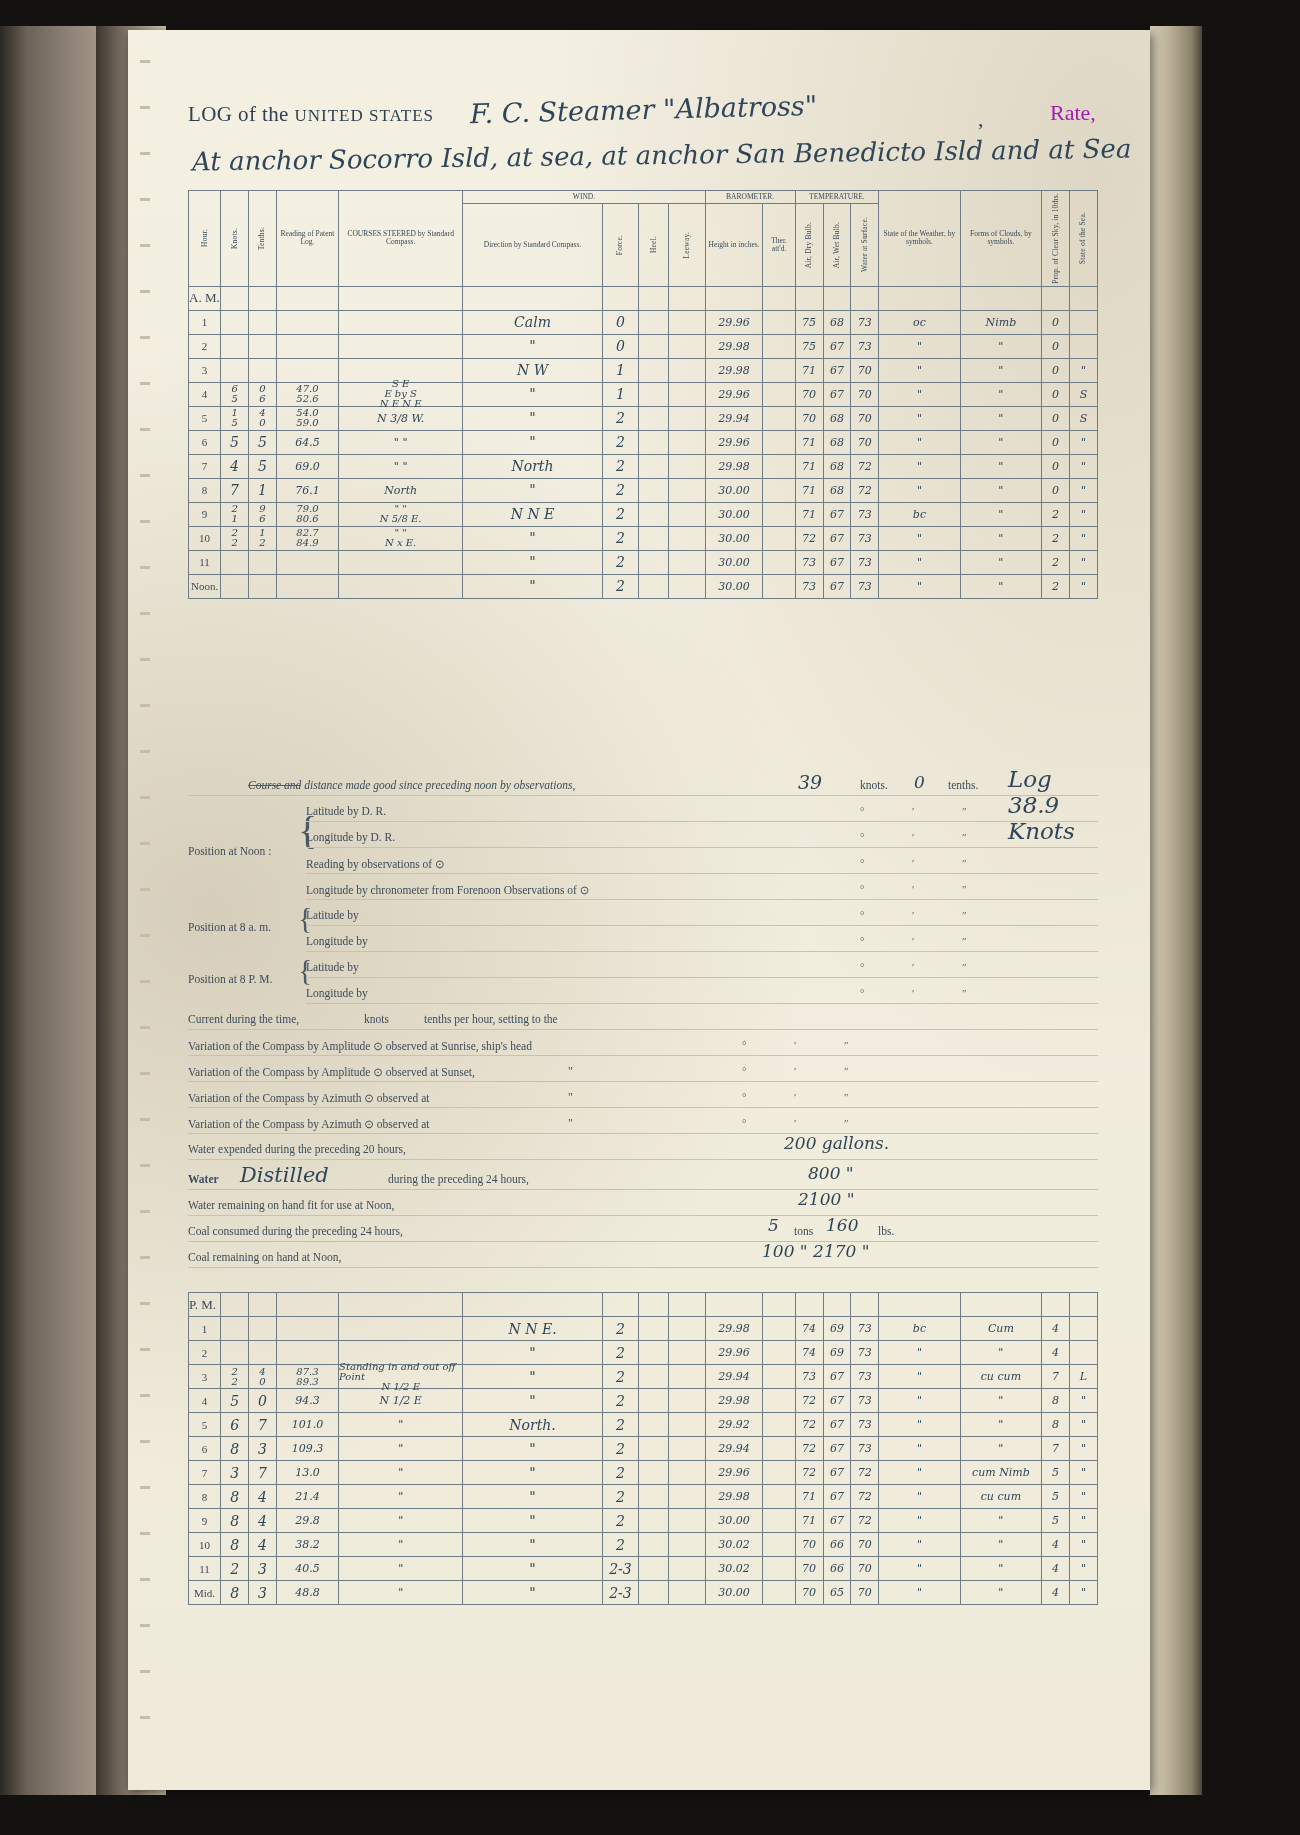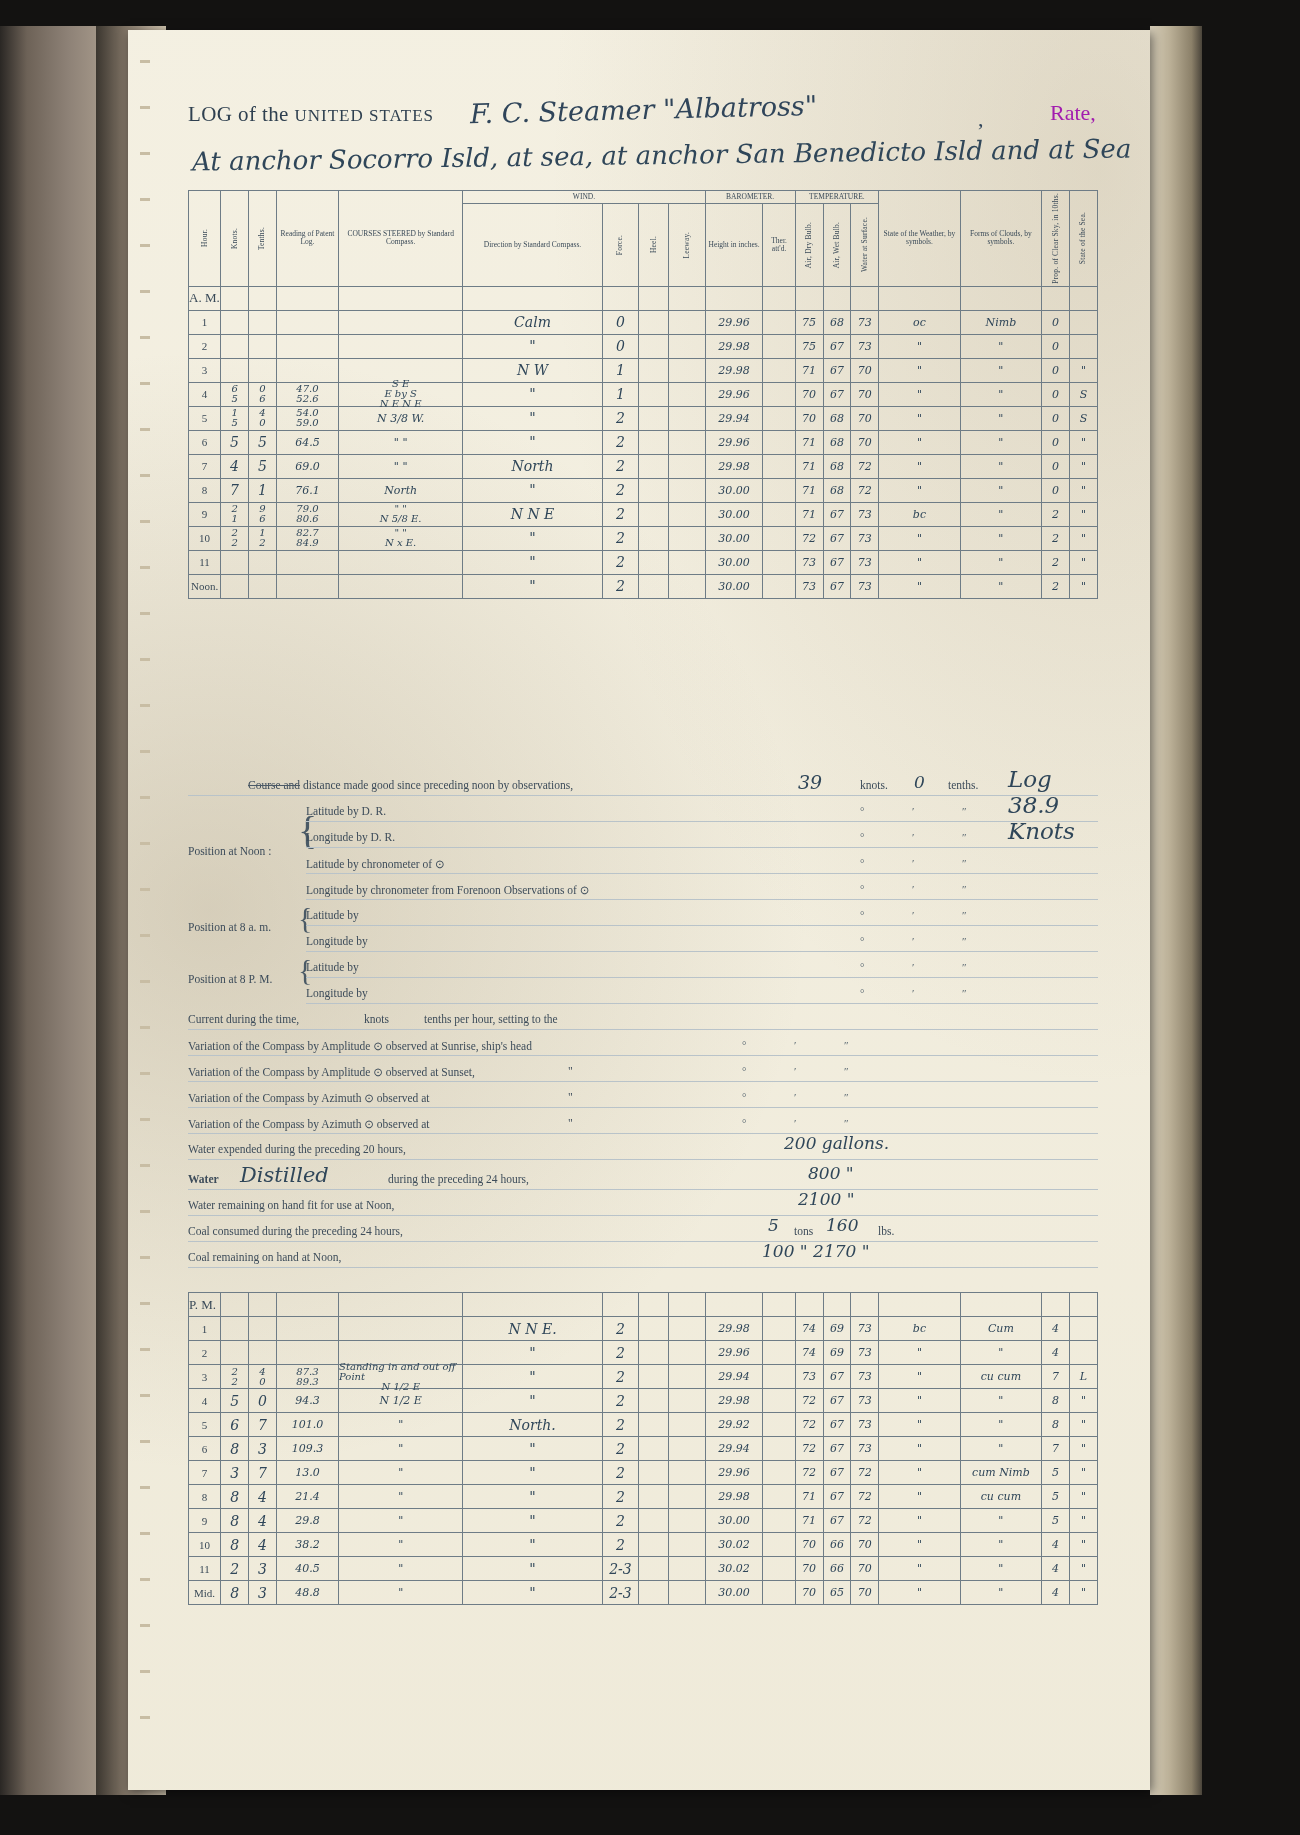--- a/index.html
+++ b/index.html
@@ -802,21 +802,21 @@
               </td>
             </tr>
           </tbody>
       </table>
     </div>
 
     <div id="mid">
 
       <div class="mline">
         <div class="rule"></div>
-        <div class="txt" style="left:60px;">
+        <div class="txt" style="left:60px;font-style:italic;">
           <span class="strike">Course and</span>
           <span>distance made good since preceding noon by observations,</span>
         </div>
         <div class="hw" style="left:610px;top:-4px;font-size:19px;">39</div>
         <div class="txt" style="left:672px;">knots.</div>
         <div class="hw" style="left:726px;top:-3px;font-size:17px;">0</div>
         <div class="txt" style="left:760px;">tenths.</div>
         <div class="hw" style="left:820px;top:-9px;font-size:23px;">Log 38.9 Knots</div>
       </div>
 
@@ -832,21 +832,21 @@
         </div>
         <div class="mline" style="position:absolute;left:118px;top:26px;right:0;">
           <div class="rule"></div>
           <div class="txt">Longitude by D. R.</div>
           <div class="deg" style="left:554px;">°</div>
             <div class="deg" style="left:606px;">′</div>
             <div class="deg" style="left:656px;">″</div>
         </div>
         <div class="mline" style="position:absolute;left:118px;top:52px;right:0;">
           <div class="rule"></div>
-          <div class="txt">Latitude by chronometer of ⊙</div>
+          <div class="txt">Reading by observations of ⊙</div>
           <div class="deg" style="left:554px;">°</div>
             <div class="deg" style="left:606px;">′</div>
             <div class="deg" style="left:656px;">″</div>
         </div>
         <div class="mline" style="position:absolute;left:118px;top:78px;right:0;">
           <div class="rule"></div>
           <div class="txt">Longitude by chronometer from Forenoon Observations of ⊙</div>
           <div class="deg" style="left:554px;">°</div>
             <div class="deg" style="left:606px;">′</div>
             <div class="deg" style="left:656px;">″</div>

